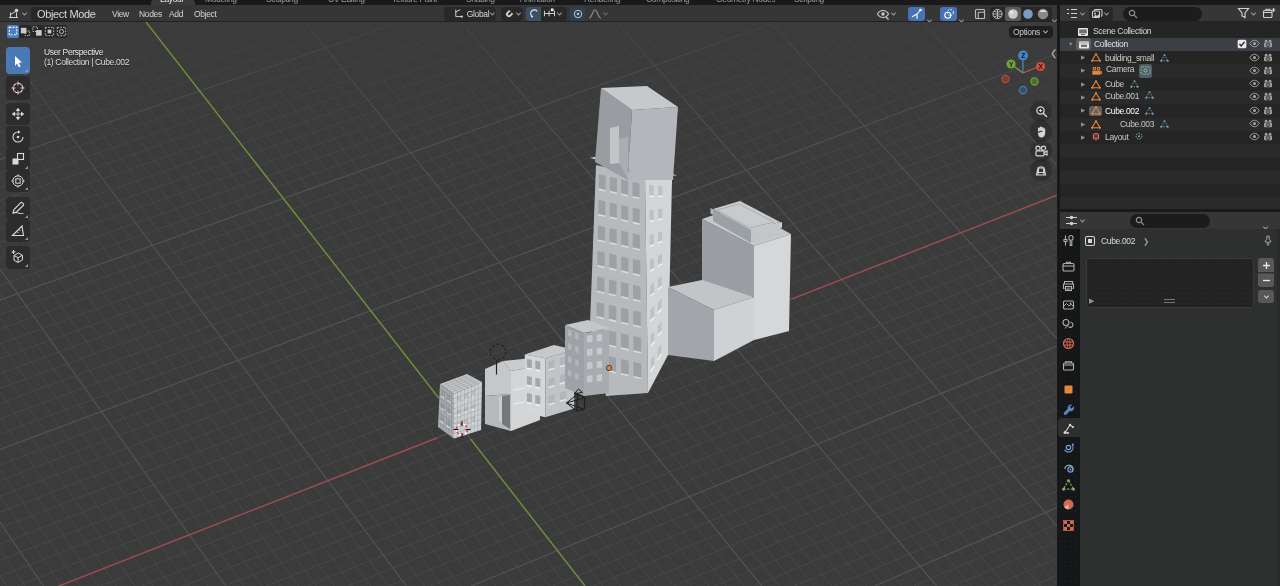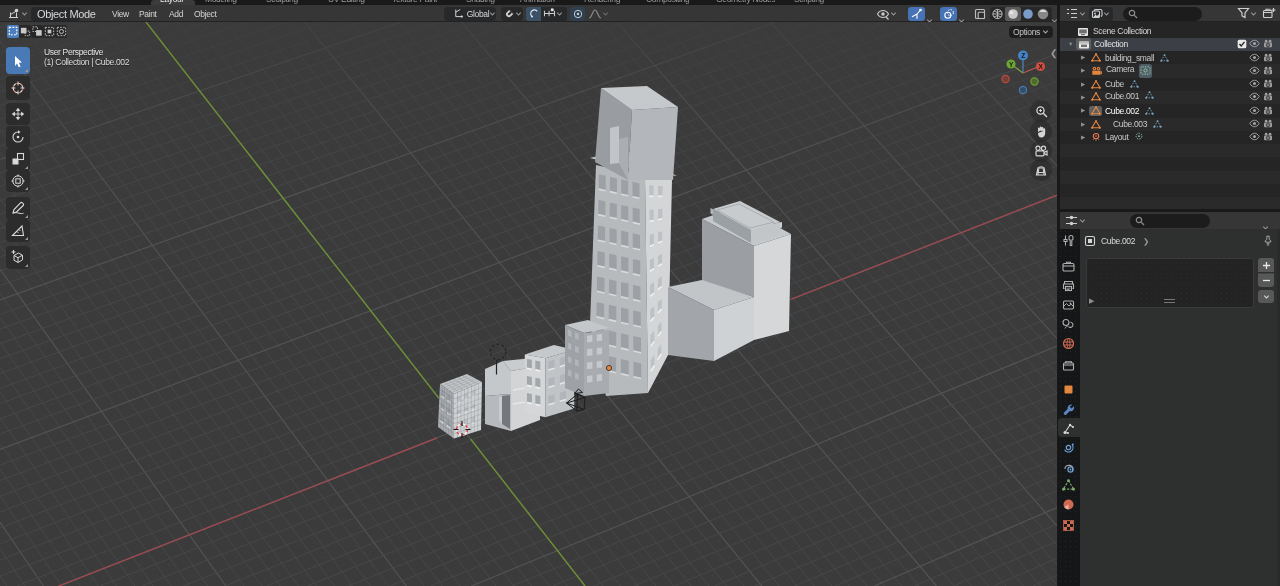--- a/index.html
+++ b/index.html
@@ -65,21 +65,21 @@
 <svg width="11" height="11" viewBox="0 0 12 12" style="margin-right:3px">
         <rect x="1.5" y="1.5" width="9" height="9" rx="1.6" fill="none" stroke="#e2e2e2" stroke-width="1.1"></rect>
         <rect x="4" y="4" width="4" height="4" fill="#e2e2e2"></rect>
       </svg>
 <span style="flex:1">Object Mode</span>
       <svg class="chev" viewBox="0 0 8 8">
         <path d="M1.5 3l2.5 2.8L6.5 3" stroke="#9a9a9a" stroke-width="1.2" fill="none"></path>
       </svg>
     </div>
 <div class="abs menu" style="left:112px;top:9px">View</div>
-<div class="abs menu" style="left:139px;top:9px">Paint</div>
+<div class="abs menu" style="left:139px;top:9px">Nodes</div>
 <div class="abs menu" style="left:169px;top:9px">Add</div>
 <div class="abs menu" style="left:194px;top:9px">Object</div>
 <div class="abs ddl" style="left:444px;top:6.5px;width:52px;height:14px;font-size:8.5px;padding-left:10px">
 <svg width="10" height="11" viewBox="0 0 11 12">
         <g stroke="#d5d5d5" stroke-width="1.1" fill="none">
           <path d="M2 1.5v8h7"></path>
           <path d="M2 4.5l5-3"></path>
         </g>
         <circle cx="8.8" cy="9.5" r="1.3" fill="#d5d5d5"></circle>
       </svg>
@@ -1069,21 +1069,21 @@
 <div class="abs" style="left:0;top:95.49999999999999px;width:220px;height:13.3px;display:flex;align-items:center;font-size:8.5px;color:#c9c9c9">
         <div style="width:8px;margin-left:21px;color:#8e8e8e;font-size:5.5px;line-height:13px">▶</div>
         <div style="display:flex;align-items:center;padding:1px 1.5px">
           <svg width="10" height="9" viewBox="0 0 12 11">
             <path d="M6 1.2L11 9.5H1z" fill="none" stroke="#e5863e" stroke-width="1.3"></path>
             <circle cx="6" cy="1.5" r="1.3" fill="#e5863e"></circle>
             <circle cx="1.4" cy="9.4" r="1.3" fill="#e5863e"></circle>
             <circle cx="10.6" cy="9.4" r="1.3" fill="#e5863e"></circle>
           </svg>
         </div>
-        <div style="margin-left:11px">Cube.003</div>
+        <div style="margin-left:18px">Cube.003</div>
         <div style="margin-left:5px;display:flex;align-items:center;padding:0.5px 1px">
           <svg width="9" height="8" viewBox="0 0 12 11">
             <path d="M6 1.5L10.8 9.3H1.2z" fill="none" stroke="#7fb0c9" stroke-width="1.1" stroke-dasharray="2,1.3"></path>
             <circle cx="6" cy="1.5" r="1.3" fill="#7fb0c9"></circle>
             <circle cx="1.4" cy="9.4" r="1.3" fill="#7fb0c9"></circle>
             <circle cx="10.6" cy="9.4" r="1.3" fill="#7fb0c9"></circle>
           </svg>
         </div>
       </div>
 <div class="abs" style="left:189px;top:96.99999999999999px">

